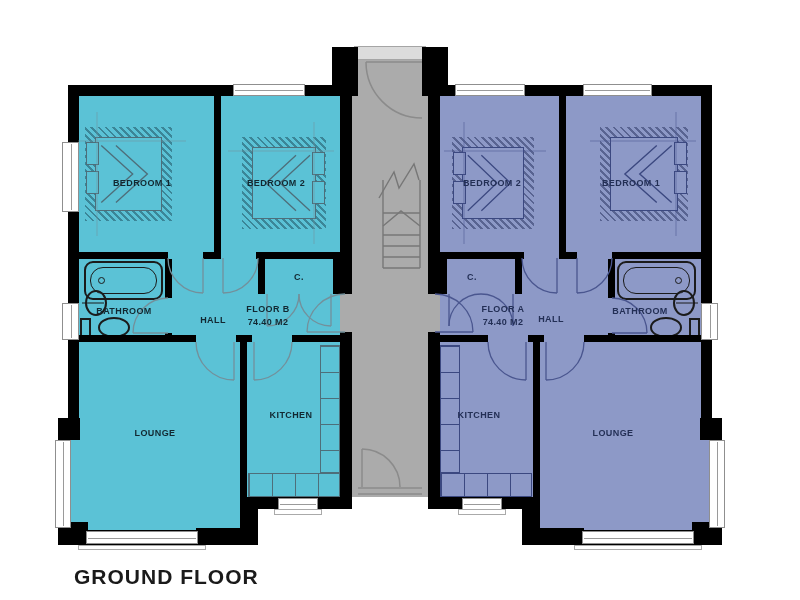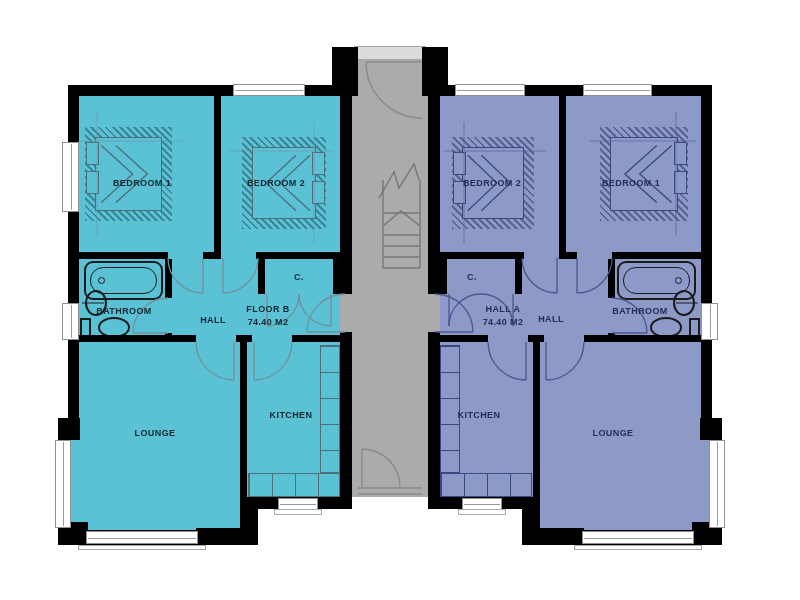--- a/index.html
+++ b/index.html
@@ -269,18 +269,19 @@
     <span style="display:block">74.40 M2</span>
   </div>
   <span class="lbl la" style="left:492px;top:183px">BEDROOM 2</span>
   <span class="lbl la" style="left:631px;top:183px">BEDROOM 1</span>
   <span class="lbl la" style="left:472px;top:277px">C.</span>
   <span class="lbl la" style="left:551px;top:319px">HALL</span>
   <span class="lbl la" style="left:640px;top:311px">BATHROOM</span>
   <span class="lbl la" style="left:479px;top:415px">KITCHEN</span>
   <span class="lbl la" style="left:613px;top:433px">LOUNGE</span>
   <div class="flatlbl la" style="left:503px;top:316px">
-    <span style="display:block">HALL A</span>
+    <span style="display:block">FLOOR A</span>
     <span style="display:block">74.40 M2</span>
   </div>
 
+  <div class="title" style="left:74px;top:565px">GROUND FLOOR</div>
 
 </div>
 
 </body></html>

